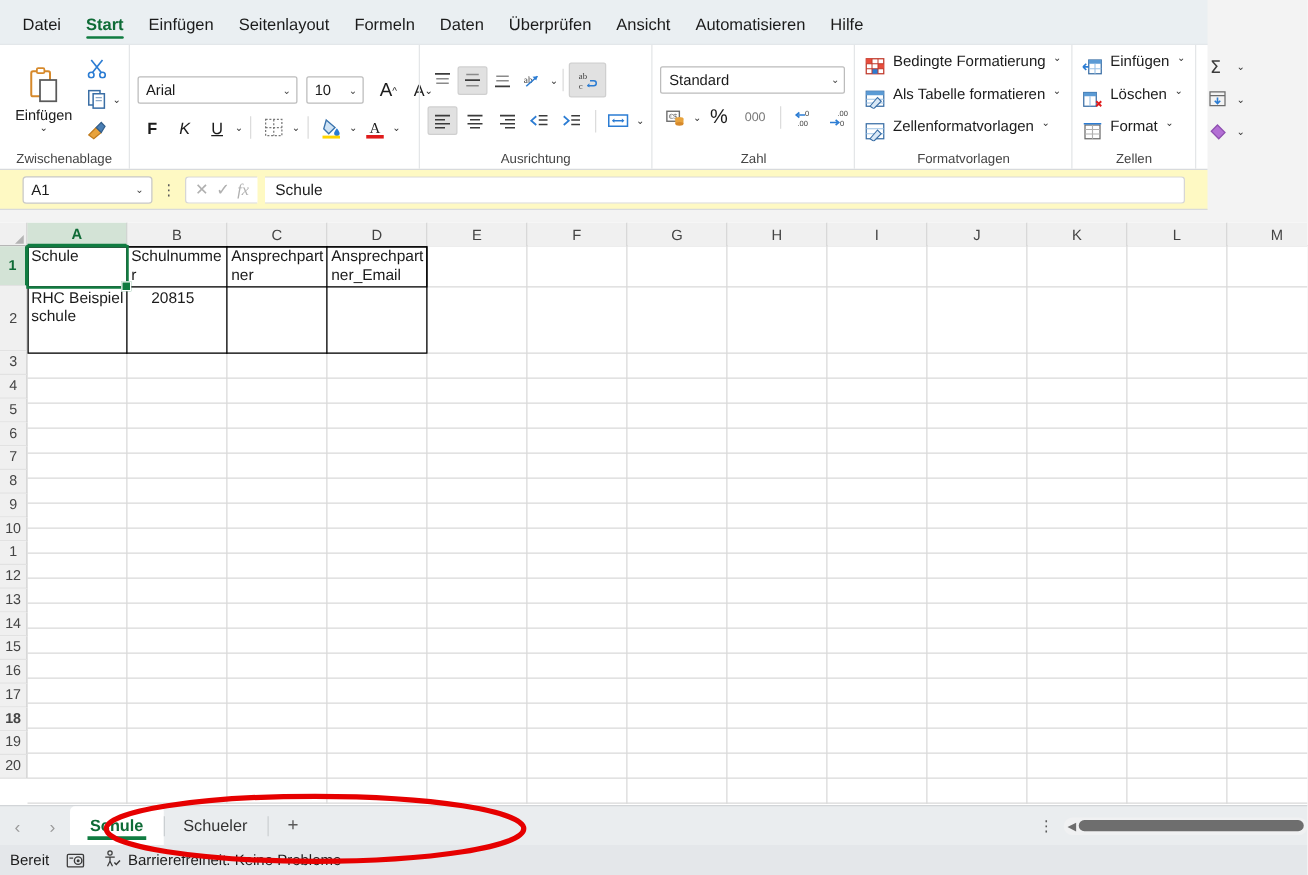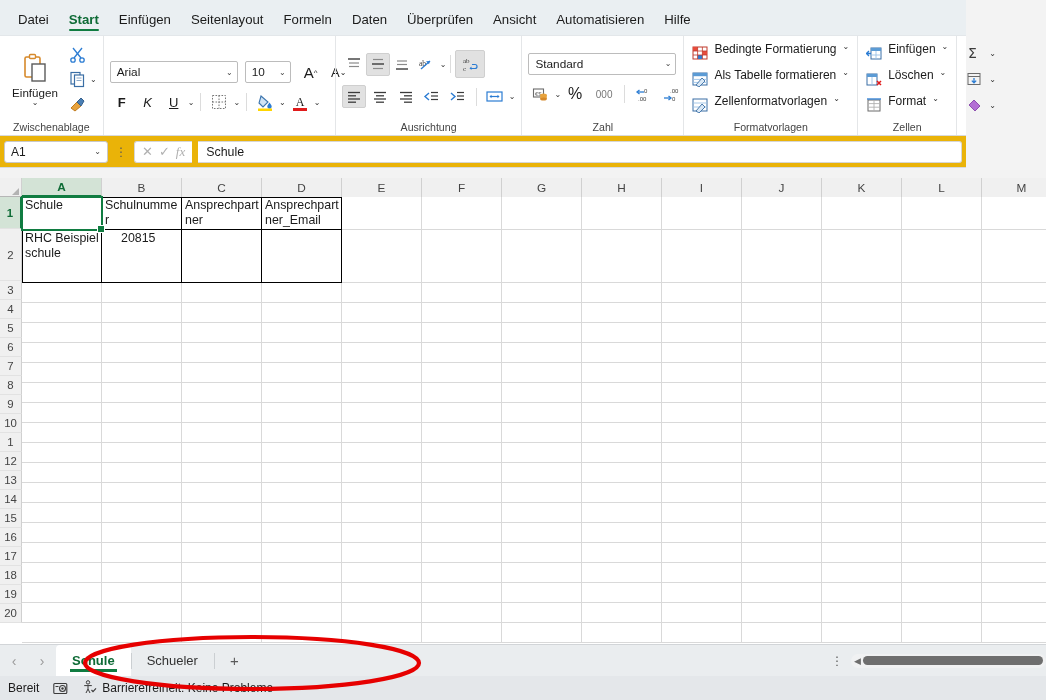--- a/index.html
+++ b/index.html
@@ -65,22 +65,22 @@
   .tbtn.on { background: #e1e1e1; border: 1px solid #cfcfcf; }
   .split { display: flex; align-items: center; }
   .split .ca { font-size: 8px; color: #333; padding-left: 2px; }
   .vsep { width: 1px; height: 18px; background: #dcdcdc; margin: 0 4px; }
 
   .listbtn { display: flex; gap: 6px; font-size: 12px; color: #1b1b1b;
              height: 23px; padding: 0 2px; white-space: nowrap; cursor: default; }
   .listbtn .ca { font-size: 8px; color: #333; }
 
   
-  .fbar { height: 32px; background: #eab308; display: flex; align-items: center;
-          padding: 0 4px; gap: 6px; border-bottom: 1px solid #d8dadc; justify-content: flex-end; }
+  .fbar { height: 32px; background: #fef9c3; display: flex; align-items: center;
+          padding: 0 18px; gap: 6px; border-bottom: 1px solid #d8dadc; justify-content: flex-end; }
   .namebox {
     width: 104px; height: 22px; border: 1px solid #c8c8c8; background: #fff; border-radius: 3px;
     display: flex; align-items: center; padding: 0 6px; font-size: 12px; color: #1b1b1b;
   }
   .namebox .nv { flex: 1; }
   .kebab { width: 14px; text-align: center; color: #5a5a5a; font-size: 12px; letter-spacing: 0; }
   .fbtns { display: flex; align-items: center; gap: 6px; height: 22px;
            border: 1px solid #d6d6d6; border-right: none; border-radius: 3px 0 0 3px;
            background: #fff; padding: 0 7px; }
   .fbtns span { font-size: 13px; color: #b0b0b0; }
@@ -610,21 +610,21 @@
         <div class="rh" style="height: 19px;">8</div>
         <div class="rh" style="height: 19px;">9</div>
         <div class="rh" style="height: 19px;">10</div>
         <div class="rh" style="height: 19px;">1</div>
         <div class="rh" style="height: 19px;">12</div>
         <div class="rh" style="height: 19px;">13</div>
         <div class="rh" style="height: 19px;">14</div>
         <div class="rh" style="height: 19px;">15</div>
         <div class="rh" style="height: 19px;">16</div>
         <div class="rh" style="height: 19px;">17</div>
-        <div class="rh" style="height: 19px;">18</div>
+        <div class="rh" style="height: 19px; font-weight: bold;">18</div>
         <div class="rh" style="height: 19px;">19</div>
         <div class="rh" style="height: 19px;">20</div>
       </div>
     <div class="cells" id="cells">
         <div class="gl-v" style="left: 79px; top: 0px; height: 446px;"></div>
         <div class="gl-v" style="left: 159px; top: 0px; height: 446px;"></div>
         <div class="gl-v" style="left: 239px; top: 0px; height: 446px;"></div>
         <div class="gl-v" style="left: 319px; top: 0px; height: 446px;"></div>
         <div class="gl-v" style="left: 399px; top: 0px; height: 446px;"></div>
         <div class="gl-v" style="left: 479px; top: 0px; height: 446px;"></div>

